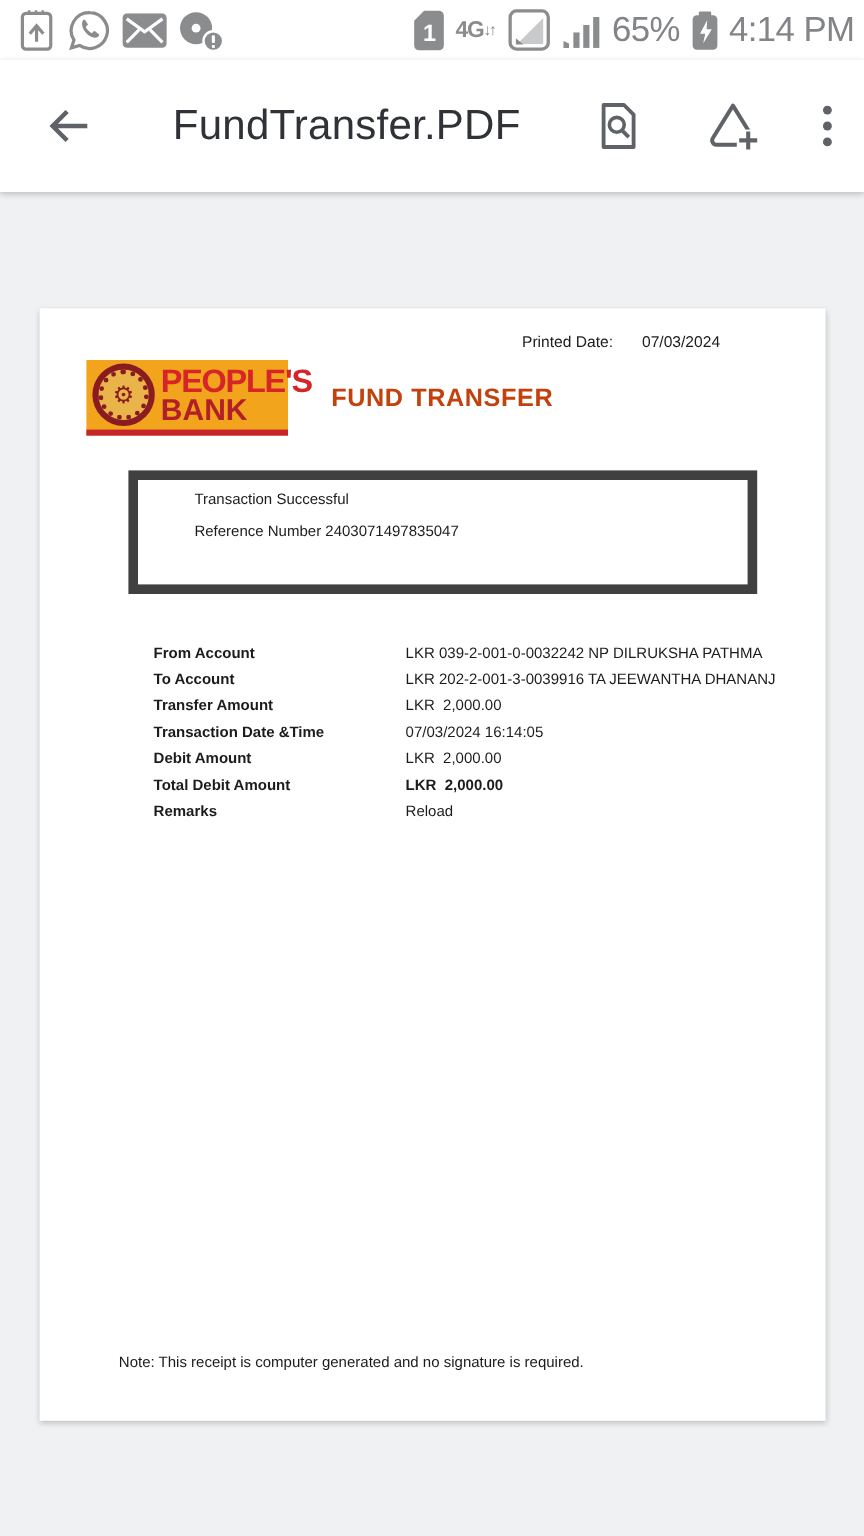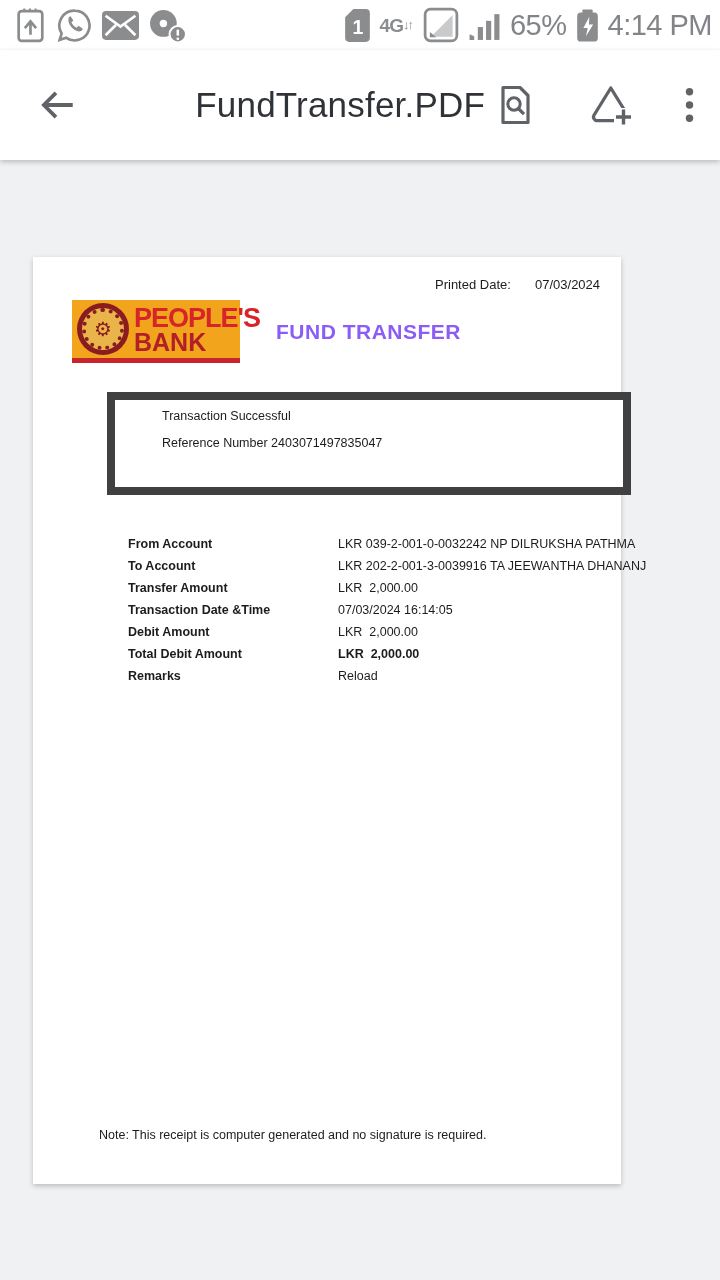--- a/index.html
+++ b/index.html
@@ -39,38 +39,38 @@
   }
   .net-wrap{display:flex;flex-direction:row;align-items:center;line-height:1;margin-right:2px;}
   .net-label{font-size:19px;font-weight:bold;color:var(--status-icon);letter-spacing:-1px;}
   .net-arrows{font-size:13px;color:var(--status-icon);letter-spacing:-2px;margin-top:-1px;}
   
   .app-bar{
     height:110px;background:#ffffff;
     display:flex;align-items:center;
     padding:0 26px 0 36px;
     box-shadow:0 2px 5px rgba(0,0,0,0.22);
-    position:relative;z-index:5;text-align:right;
+    position:relative;z-index:5;
   }
   .back-btn{width:42px;height:42px;flex:0 0 auto;cursor:pointer;}
   .app-title{
     font-size:35px;color:var(--title-color);
     margin-left:66px;flex:1;
     white-space:nowrap;overflow:hidden;text-overflow:ellipsis;
     letter-spacing:0.2px;
   }
   .app-actions{display:flex;align-items:center;gap:52px;margin-left:10px;}
   .app-actions .icon-btn{cursor:pointer;display:block;}
   
   .content{
     position:absolute;top:160px;left:0;right:0;bottom:0;
     background:var(--bg-gray);
   }
   .document{
-    position:absolute;left:33px;top:97px;width:588px;height:927px;
+    position:absolute;left:33px;top:97px;width:655px;height:927px;
     background:#ffffff;
     box-shadow:0 2px 5px rgba(0,0,0,0.22);
     color:var(--doc-text);
   }
   .printed-date-label{position:absolute;left:402px;top:20px;font-size:13px;}
   .printed-date-value{position:absolute;left:502px;top:20px;font-size:13px;}
   
   .bank-logo{
     position:absolute;left:39px;top:43px;width:168px;height:63px;
     background:var(--logo-orange);
@@ -91,21 +91,21 @@
     background:#e9b54a;
     border:4px dotted var(--logo-maroon);
     display:flex;align-items:center;justify-content:center;
   }
   .emblem-gear{font-size:20px;color:var(--logo-maroon);line-height:1;font-family:"DejaVu Sans",sans-serif;}
   .logo-text{margin-left:5px;line-height:0.88;padding-top:2px;}
   .logo-line1{font-size:27px;font-weight:800;color:var(--logo-red);letter-spacing:-1px;display:block;}
   .logo-line2{font-size:25px;font-weight:800;color:#b21f28;letter-spacing:0px;display:block;}
   .doc-title{
     position:absolute;left:243px;top:63px;
-    font-size:21px;font-weight:bold;letter-spacing:0.5px;color:#8b5cf6;
+    font-size:21px;font-weight:bold;letter-spacing:0.5px;color:#c2410c;
   }
   
   .status-box{
     position:absolute;left:74px;top:135px;width:524px;height:103px;
     border:8px solid #404040;background:#fff;
   }
   .status-box-line1{position:absolute;left:47px;top:9px;font-size:12.5px;}
   .status-box-line2{position:absolute;left:47px;top:36px;font-size:12.5px;}
   
   .fields-list{position:absolute;left:55px;top:276px;width:570px;}

